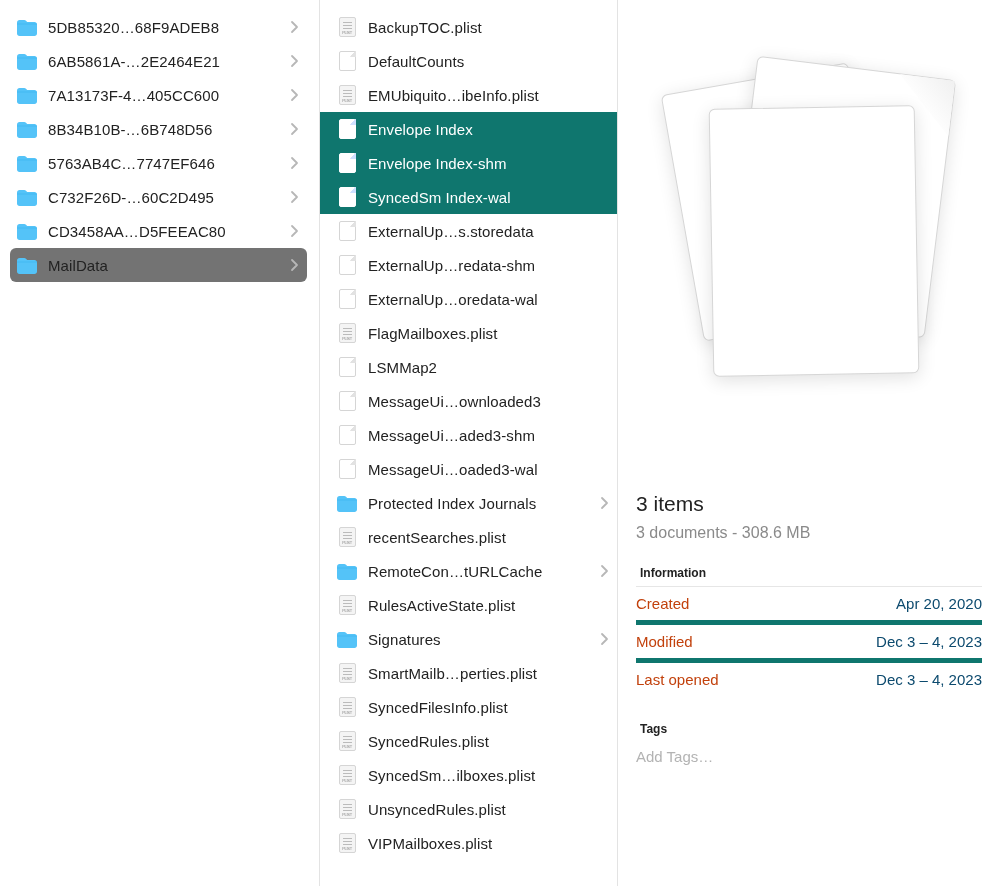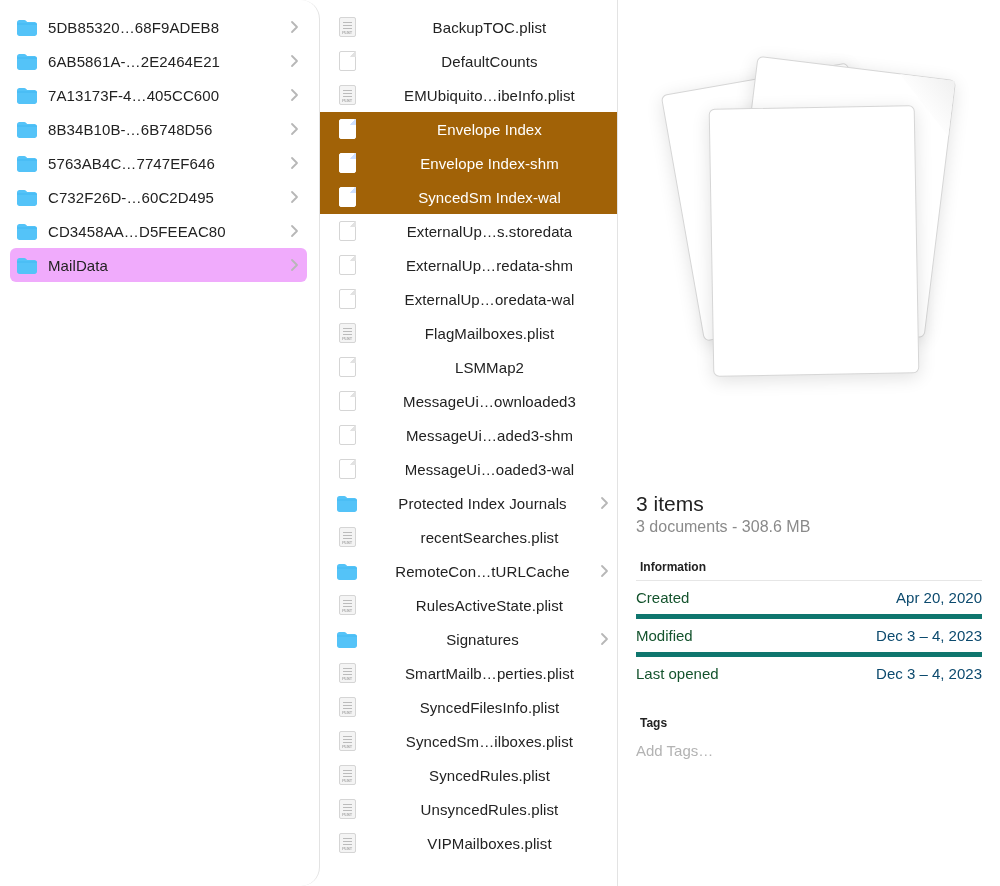--- a/index.html
+++ b/index.html
@@ -14,44 +14,44 @@
     display: flex;
     overflow: hidden;
   }
 
   
   .col {
     height: 100%;
     overflow-y: auto;
     border-right: 1px solid #e3e3e3;
   }
-  .col-1 { width: 320px; padding: 10px 12px 10px 10px; border-radius: 19px; }
-  .col-2 { width: 298px; padding: 10px 0 10px 0; text-align: center; }
+  .col-1 { width: 320px; padding: 10px 12px 10px 10px; }
+  .col-2 { width: 298px; padding: 10px 0 10px 0; }
   .col-3 { flex: 1; border-right: none; padding: 0 18px 10px 18px; display: flex; flex-direction: column; }
 
   
   .row {
     display: flex;
     align-items: center;
     height: 34px;
     border-radius: 6px;
     padding: 0 6px 0 6px;
     cursor: default;
     user-select: none;
   }
   .col-2 .row {
     border-radius: 0;
     padding-left: 16px;
     padding-right: 6px;
   }
   .row.active {
-    background: #f0abfc;
+    background: #737373;
   }
   .row.selected {
-    background: #a16207;
+    background: #0f766e;
     color: #fff;
   }
   .row .icon {
     flex: 0 0 22px;
     height: 22px;
     margin-right: 10px;
     display: flex;
     align-items: center;
     justify-content: center;
   }
@@ -150,42 +150,42 @@
   }
   .preview-stack .s3 {
     width: 206px; height: 268px;
     left: 42px; top: 46px;
     transform: rotate(-1deg);
   }
 
   .summary-title {
     font-size: 21px;
     font-weight: 500;
-    margin: 30px 0 2px 0;
+    margin: 30px 0 8px 0;
   }
   .summary-sub {
     font-size: 16px;
     color: #8a8a8a;
     margin-bottom: 18px;
   }
   .section-head {
     font-size: 12px;
     font-weight: 600;
     margin: 6px 0 6px 4px;
   }
   .info-row {
     display: flex;
     justify-content: space-between;
     align-items: center;
     font-size: 15px;
     padding: 8px 0;
     border-top: 5px solid #0f766e;
   }
   .info-row:first-of-type { border-top: 1px solid #e6e6e6; }
-  .info-row .k { color: #14532d; }
+  .info-row .k { color: #c2410c; }
   .info-row .v { color: #0c4a6e; }
   .tags-head { margin-top: 26px; }
   .tags-input {
     color: #b3b3b3;
     font-size: 15px;
     padding: 6px 0;
     cursor: text;
   }
 
   
@@ -446,27 +446,27 @@
     <div class="row">
       <span class="icon">
         <div class="doc-plist"></div>
       </span>
       <span class="label">SyncedFilesInfo.plist</span>
     </div>
     <div class="row">
       <span class="icon">
         <div class="doc-plist"></div>
       </span>
+      <span class="label">SyncedRules.plist</span>
+    </div>
+    <div class="row">
+      <span class="icon">
+        <div class="doc-plist"></div>
+      </span>
       <span class="label">SyncedSm…ilboxes.plist</span>
-    </div>
-    <div class="row">
-      <span class="icon">
-        <div class="doc-plist"></div>
-      </span>
-      <span class="label">SyncedRules.plist</span>
     </div>
     <div class="row">
       <span class="icon">
         <div class="doc-plist"></div>
       </span>
       <span class="label">UnsyncedRules.plist</span>
     </div>
     <div class="row">
       <span class="icon">
         <div class="doc-plist"></div>

